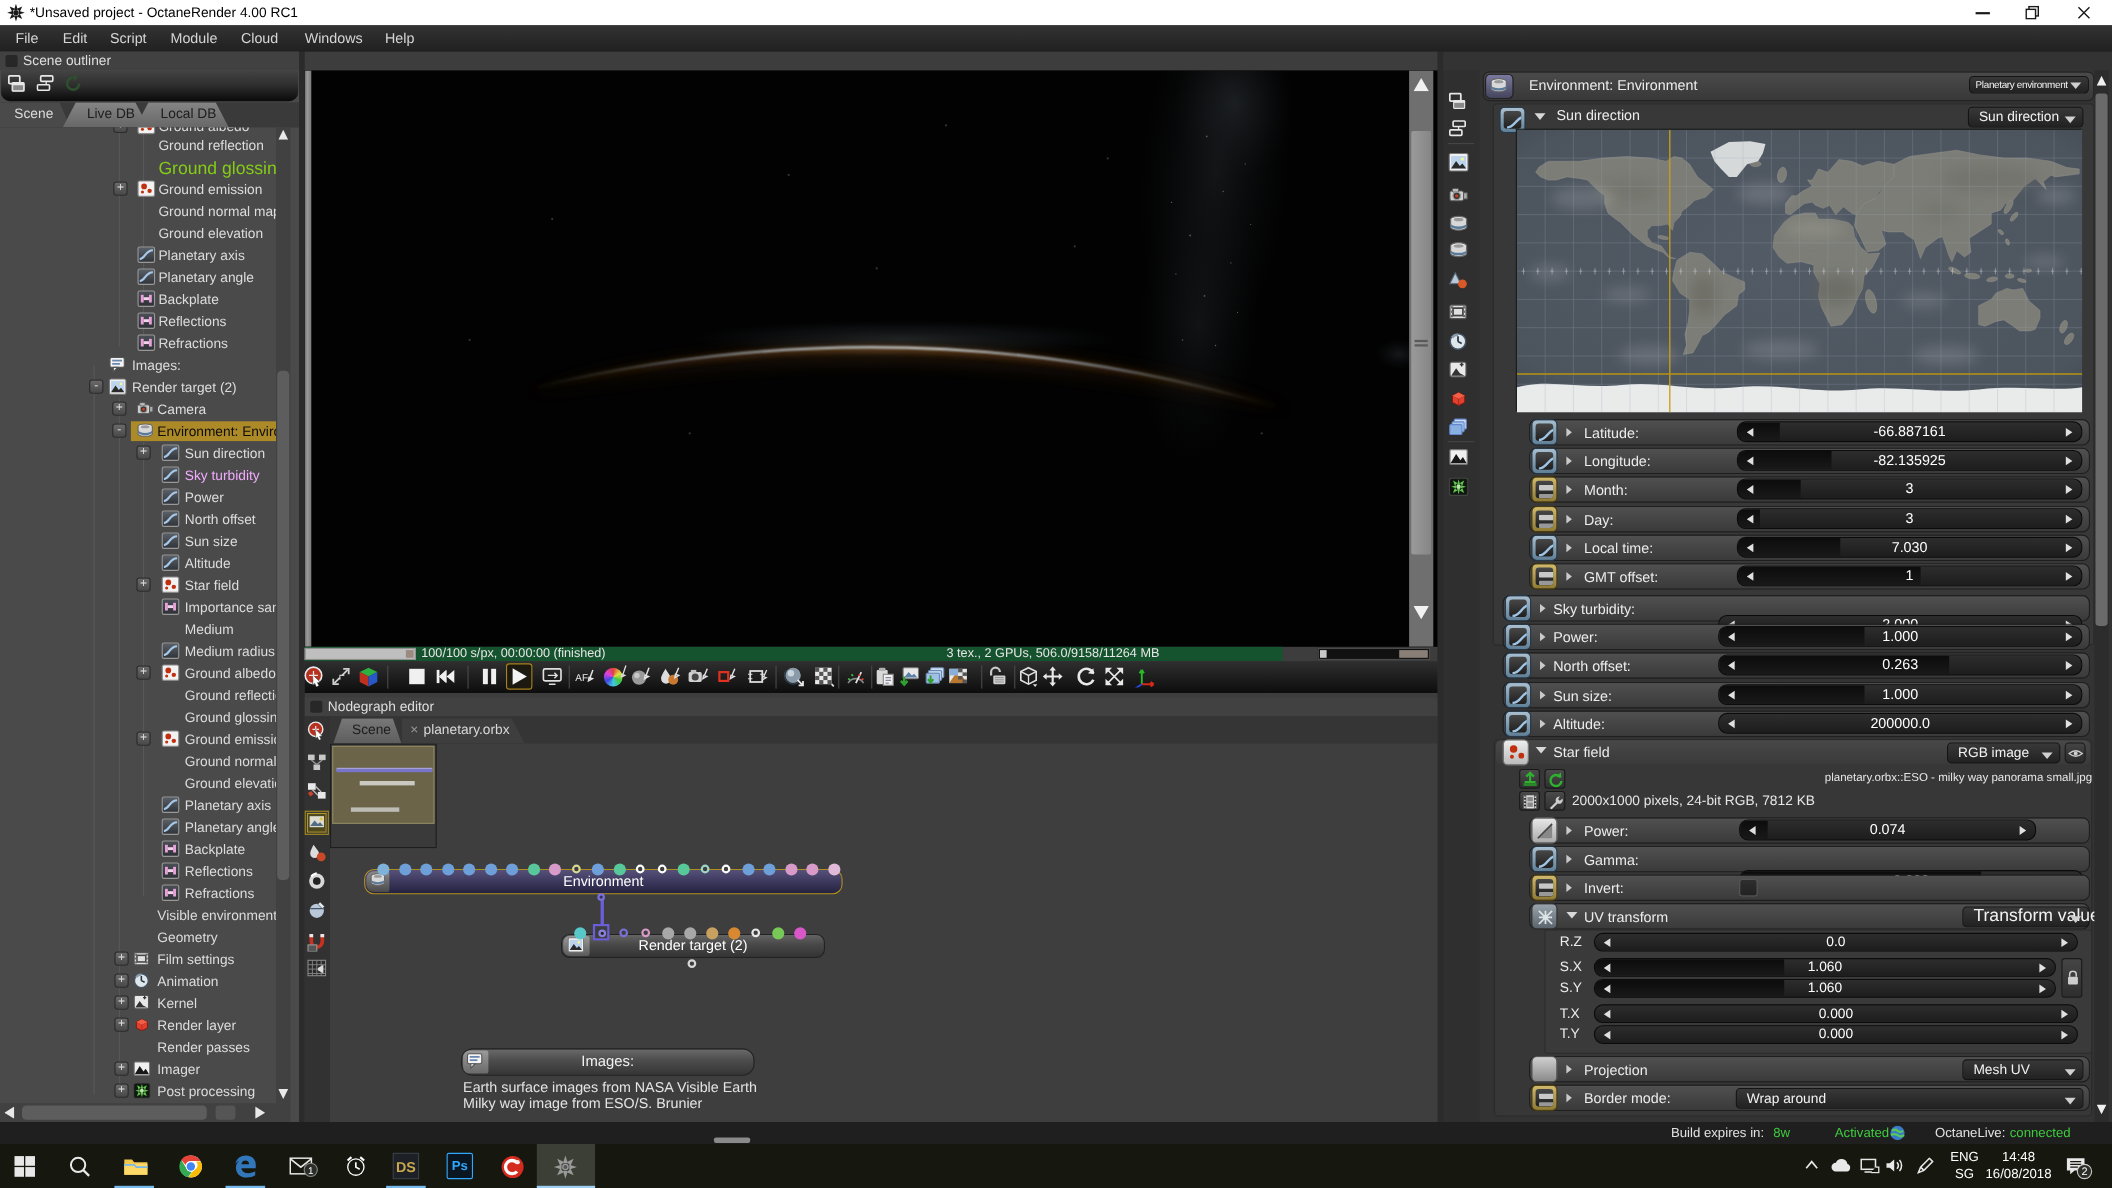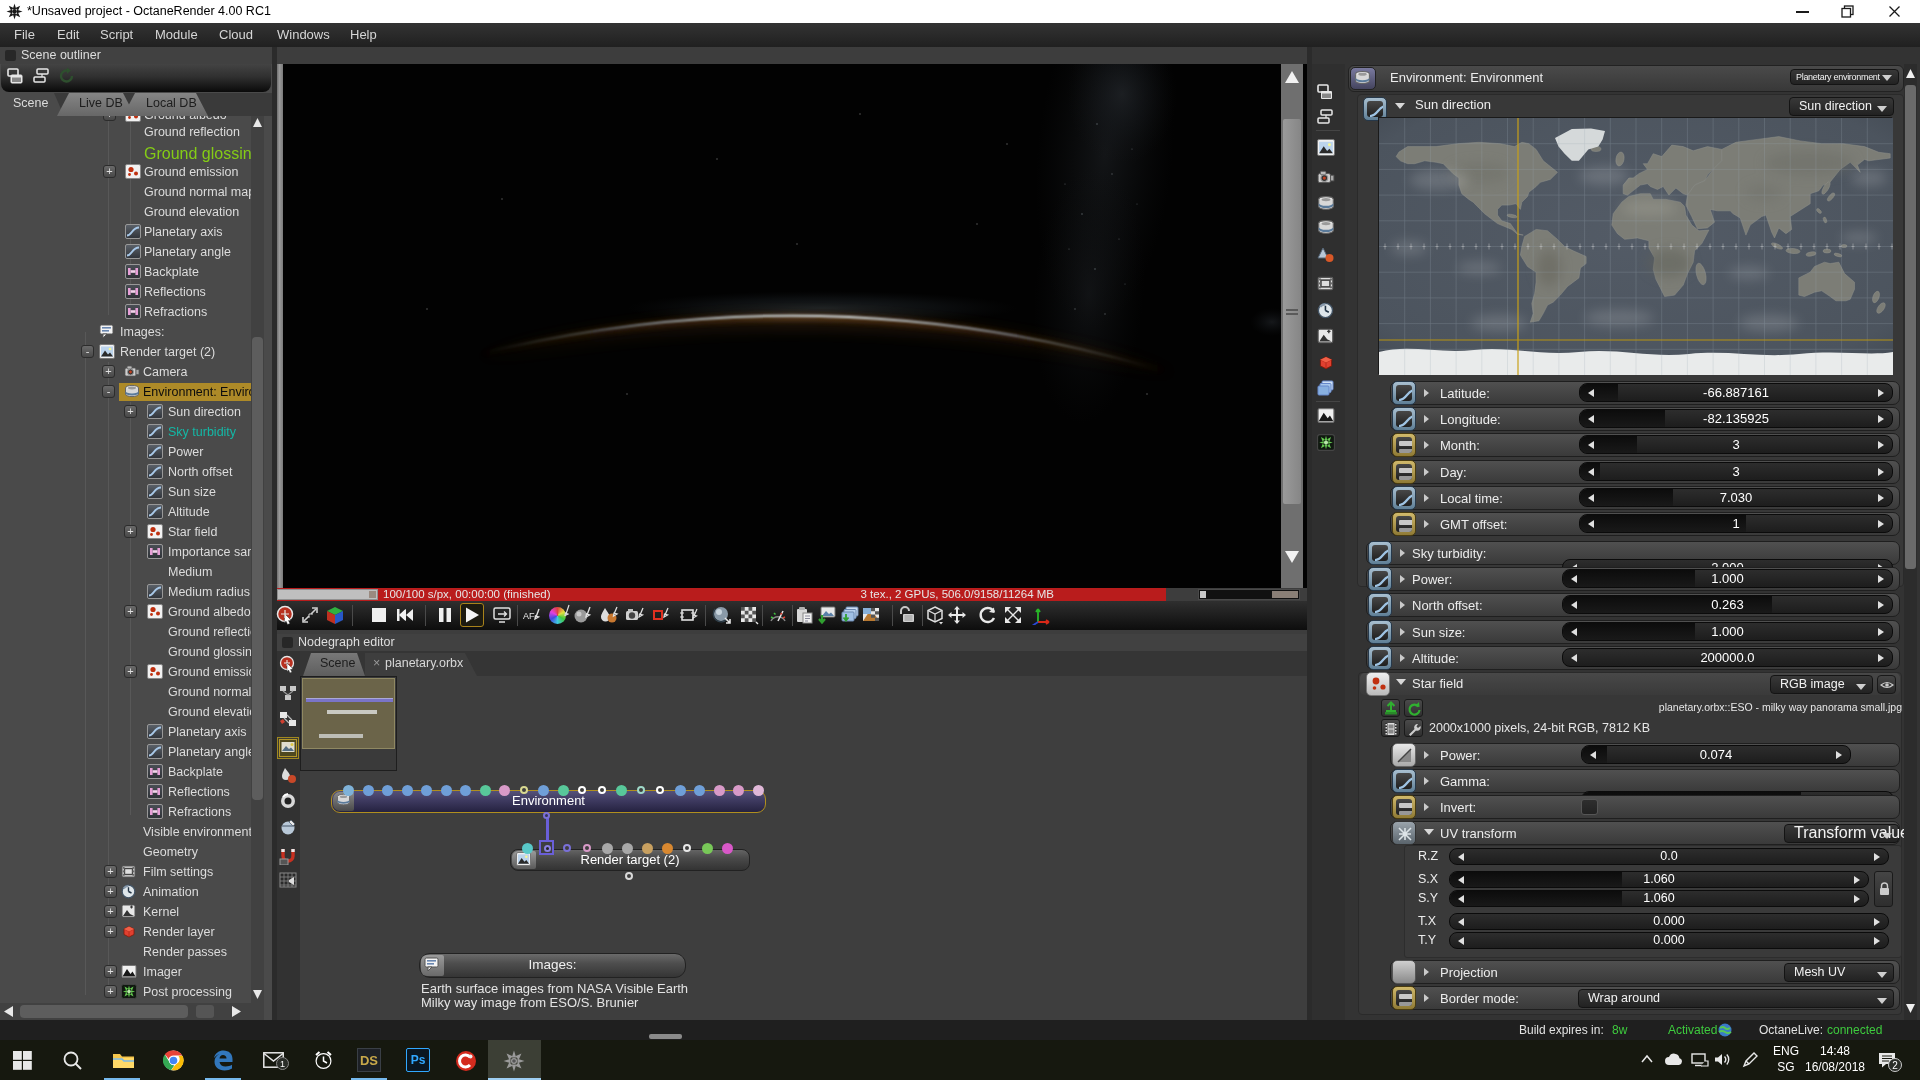--- a/index.html
+++ b/index.html
@@ -199,21 +199,21 @@
           <svg width="14" height="13" viewBox="0 0 14 12" style="position:absolute;left:0;top:0">
             <path d="M1 10 C6 10 6 2 13 2" stroke="#a8c8e8" stroke-width="2" fill="none"></path>
           </svg>
         </div>
 <div class="abs" style="left:168px;top:289px;font-size:12.5px;color:#dcdcdc;white-space:nowrap">Sun direction</div>
 <div class="abs" style="left:147px;top:308px;width:16px;height:15px;background:linear-gradient(#5a6068,#31353b);border:1px solid #989898;border-radius:2px">
           <svg width="14" height="13" viewBox="0 0 14 12" style="position:absolute;left:0;top:0">
             <path d="M1 10 C6 10 6 2 13 2" stroke="#a8c8e8" stroke-width="2" fill="none"></path>
           </svg>
         </div>
-<div class="abs" style="left:168px;top:309px;font-size:12.5px;color:#14b8a6;white-space:nowrap">Sky turbidity</div>
+<div class="abs" style="left:168px;top:309px;font-size:12.5px;color:#f0abfc;white-space:nowrap">Sky turbidity</div>
 <div class="abs" style="left:147px;top:328px;width:16px;height:15px;background:linear-gradient(#5a6068,#31353b);border:1px solid #989898;border-radius:2px">
           <svg width="14" height="13" viewBox="0 0 14 12" style="position:absolute;left:0;top:0">
             <path d="M1 10 C6 10 6 2 13 2" stroke="#a8c8e8" stroke-width="2" fill="none"></path>
           </svg>
         </div>
 <div class="abs" style="left:168px;top:329px;font-size:12.5px;color:#dcdcdc;white-space:nowrap">Power</div>
 <div class="abs" style="left:147px;top:348px;width:16px;height:15px;background:linear-gradient(#5a6068,#31353b);border:1px solid #989898;border-radius:2px">
           <svg width="14" height="13" viewBox="0 0 14 12" style="position:absolute;left:0;top:0">
             <path d="M1 10 C6 10 6 2 13 2" stroke="#a8c8e8" stroke-width="2" fill="none"></path>
           </svg>
@@ -476,21 +476,21 @@
 <div class="abs" style="left:1006px;top:55px;width:18px;height:385px;background:linear-gradient(90deg,#9a9a9a,#868686);border-radius:2px"></div>
 <div class="abs" style="left:1009px;top:245px;width:12px;height:1.5px;background:#5a5a5a"></div>
 <div class="abs" style="left:1009px;top:249px;width:12px;height:1.5px;background:#5a5a5a"></div>
 <svg class="abs" style="left:1008px;top:7px;" width="14" height="12" viewBox="0 0 14 12">
           <path d="M7 0 L14 12 L0 12 Z" fill="#f2f2f2"></path>
         </svg>
 <svg class="abs" style="left:1008px;top:487px;" width="14" height="12" viewBox="0 0 14 12">
           <path d="M0 0 L14 0 L7 12 Z" fill="#f2f2f2"></path>
         </svg>
 </div>
-<div class="abs" style="left:0;top:541px;width:889px;height:13px;background:#b91c1c;color:#e6e6e6;font-size:11.5px">
+<div class="abs" style="left:0;top:541px;width:889px;height:13px;background:#14532d;color:#e6e6e6;font-size:11.5px">
 <div class="abs" style="left:0;top:1px;width:101px;height:11px;background:#bfbfbf;border:1px solid #909090">
           <div class="abs" style="right:1px;top:1px;width:7px;height:7px;background:#9a8a80"></div>
         </div>
 <div class="abs" style="left:106px;top:0">100/100 s/px, 00:00:00 (finished)</div>
 <div class="abs" style="right:112px;top:0">3 tex., 2 GPUs, 506.0/9158/11264 MB</div>
 <div class="abs" style="left:921px;top:1px;width:102px;height:11px;background:#111;border:1px solid #4a4a4a">
           <div class="abs" style="left:1px;top:1px;width:6px;height:7px;background:#c8c8c8"></div>
           <div class="abs" style="left:73px;top:1px;width:26px;height:7px;background:#8a7f76"></div>
         </div>
 </div>

